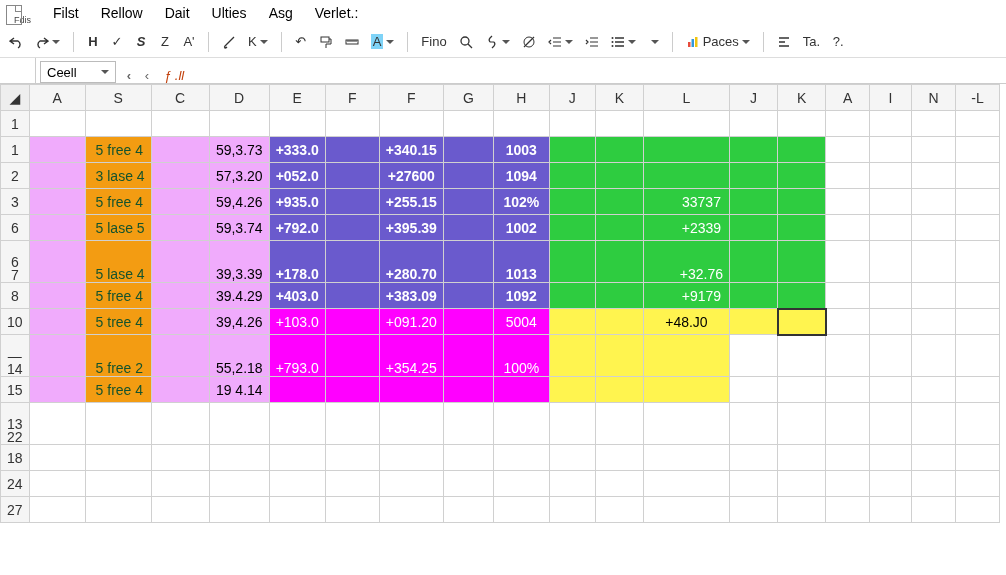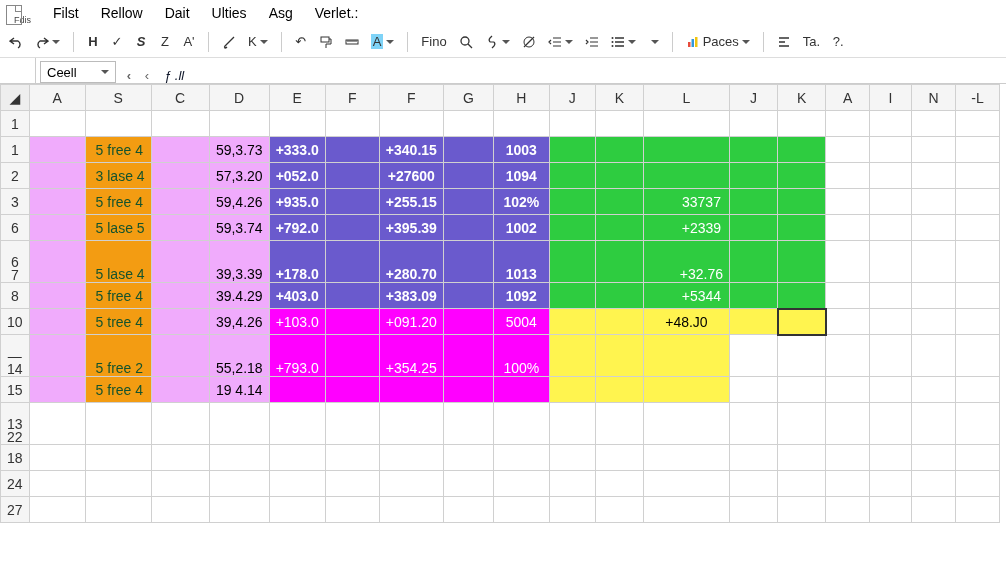--- a/index.html
+++ b/index.html
@@ -19,21 +19,21 @@
   .sep { width: 1px; height: 20px; background: #ccc; margin: 0 4px; }
   .dd::after { content: ""; display: inline-block; margin-left: 3px; border: 4px solid transparent; border-top-color: #555; transform: translateY(2px); }
   .hl-a { background: #7fd3f7; padding: 0 2px; }
 
   
   .fxbar { display: flex; align-items: flex-end; height: 26px; border-bottom: 1px solid #ccc; }
   .fx-blank { width: 36px; height: 100%; border-right: 1px solid #ccc; }
   .namebox { width: 76px; height: 22px; margin: 0 4px; border: 1px solid #bbb; font-size: 13px; padding: 2px 6px; display: flex; align-items: center; justify-content: space-between; }
   .namebox .dd-caret { border: 4px solid transparent; border-top-color: #555; transform: translateY(2px); }
   .fx-tool { width: 18px; text-align: center; color: #666; font-size: 13px; }
-  .fx-func { font-style: italic; font-size: 13px; color: #0f172a; margin-left: 8px; }
+  .fx-func { font-style: italic; font-size: 13px; color: #c2410c; margin-left: 8px; }
 
   
   .grid { position: relative; }
   table { border-collapse: collapse; table-layout: fixed; }
   th, td { border: 1px solid #d0d0d0; height: 26px; font-size: 14px; padding: 0 6px; text-align: center; overflow: hidden; white-space: nowrap; }
   th { background: #f5f5f5; font-weight: normal; color: #333; }
   th.corner { background: #eee; width: 28px; }
   th.rowhdr { width: 28px; text-align: center; font-size: 14px; }
   td { text-align: right; }
   td.orange { background: #f0abfc; color: #000; }
@@ -356,21 +356,21 @@
     <td class="orange-l">5 free 4</td>
     <td class="orange"></td>
     <td class="orange">39.4.29</td>
     <td class="purple">+403.0</td>
     <td class="purple"></td>
     <td class="purple">+383.09</td>
     <td class="purple"></td>
     <td class="purple">1092</td>
     <td class="green"></td>
           <td class="green"></td>
-    <td class="green">+5344</td>
+    <td class="green">+9179</td>
     <td class="green"></td>
           <td class="green"></td>
     <td></td>
           <td></td>
           <td></td>
           <td></td>
   </tr>
 
   <tr>
           <th class="rowhdr">10</th>

